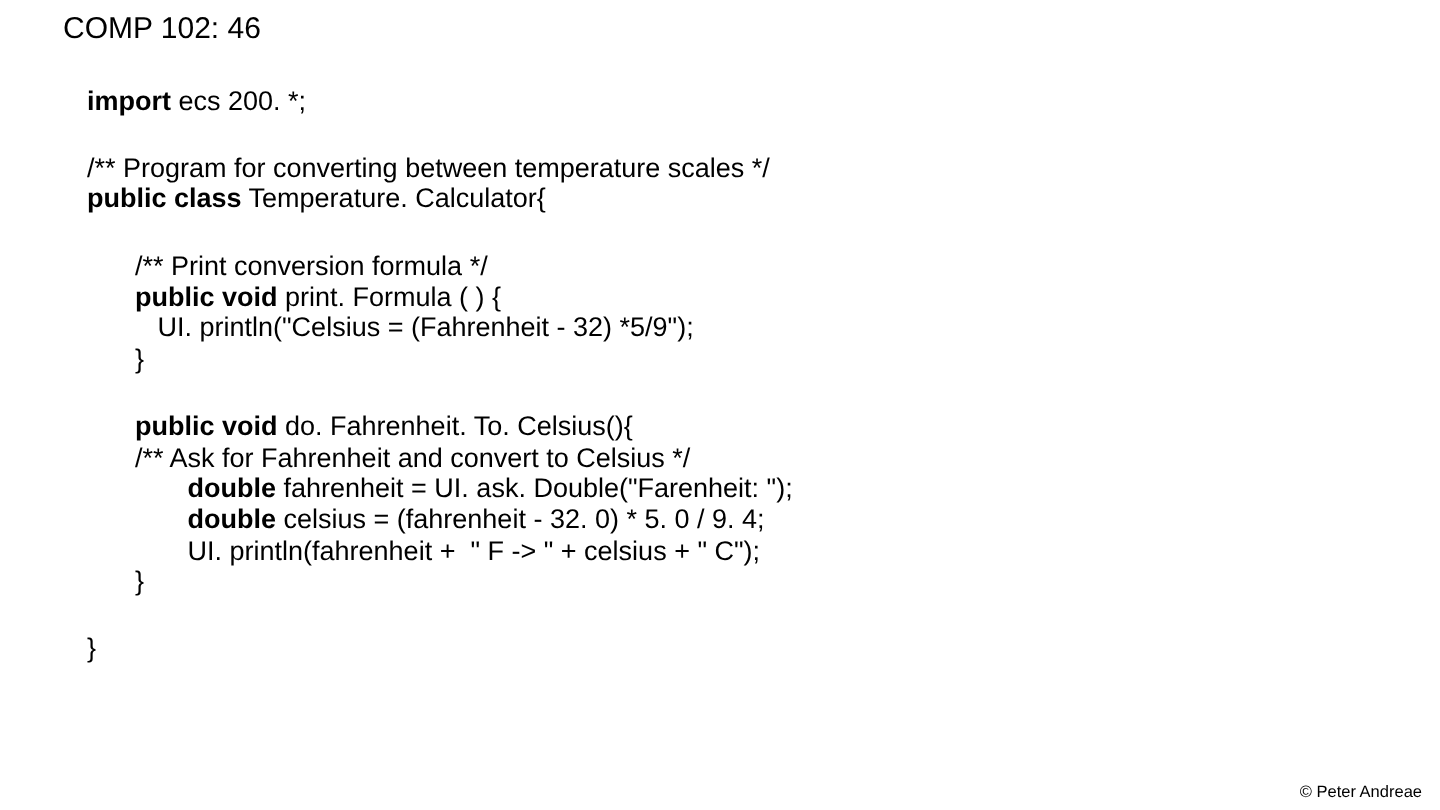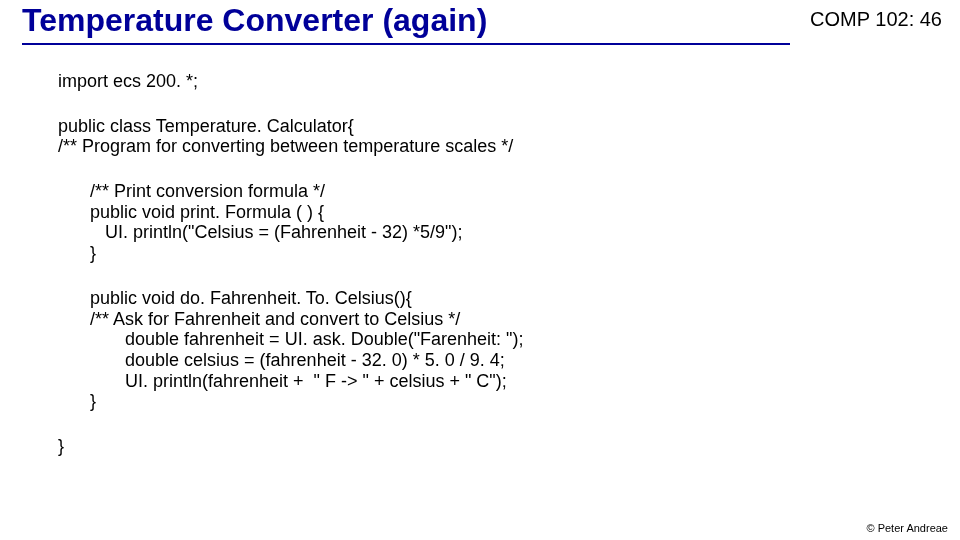--- a/index.html
+++ b/index.html
@@ -33,48 +33,47 @@
     padding-left: 20px;
     white-space: nowrap;
   }
   .content {
     padding: 26px 0 0 58px;
     color: #000;
     font-size: 18px;
     line-height: 1.15;
   }
   .block { margin-bottom: 24px; }
-  .kw { font-weight: normal; }
+  .kw { font-weight: bold; }
   .indent1 { padding-left: 32px; }
   .codeline { white-space: pre; }
   .footer {
     position: absolute;
     right: 12px;
     bottom: 6px;
     font-size: 11px;
     color: #000;
   }
 </style>
 </head>
 <body>
 
 <div class="header">
-  <div class="title">Temperature Converter (again)</div>
   <div class="course">COMP 102: 46</div>
 </div>
 
 <div class="content">
 
   <div class="block">
     <span class="kw">import</span><span> ecs 200. *;</span>
   </div>
 
   <div class="block">
+    <div>/** Program for converting between temperature scales */</div>
     <div><span class="kw">public class</span><span> Temperature. Calculator{</span></div>
-    <div>/** Program for converting between temperature scales */</div>
   </div>
 
   <div class="indent1">
     <div class="block">
       <div>/** Print conversion formula */</div>
       <div><span class="kw">public void</span><span style=""> print. Formula </span><span>( ) {</span></div>
       <div class="codeline">   UI. println("Celsius = (Fahrenheit - 32) *5/9");</div>
       <div>}</div>
     </div>
 

